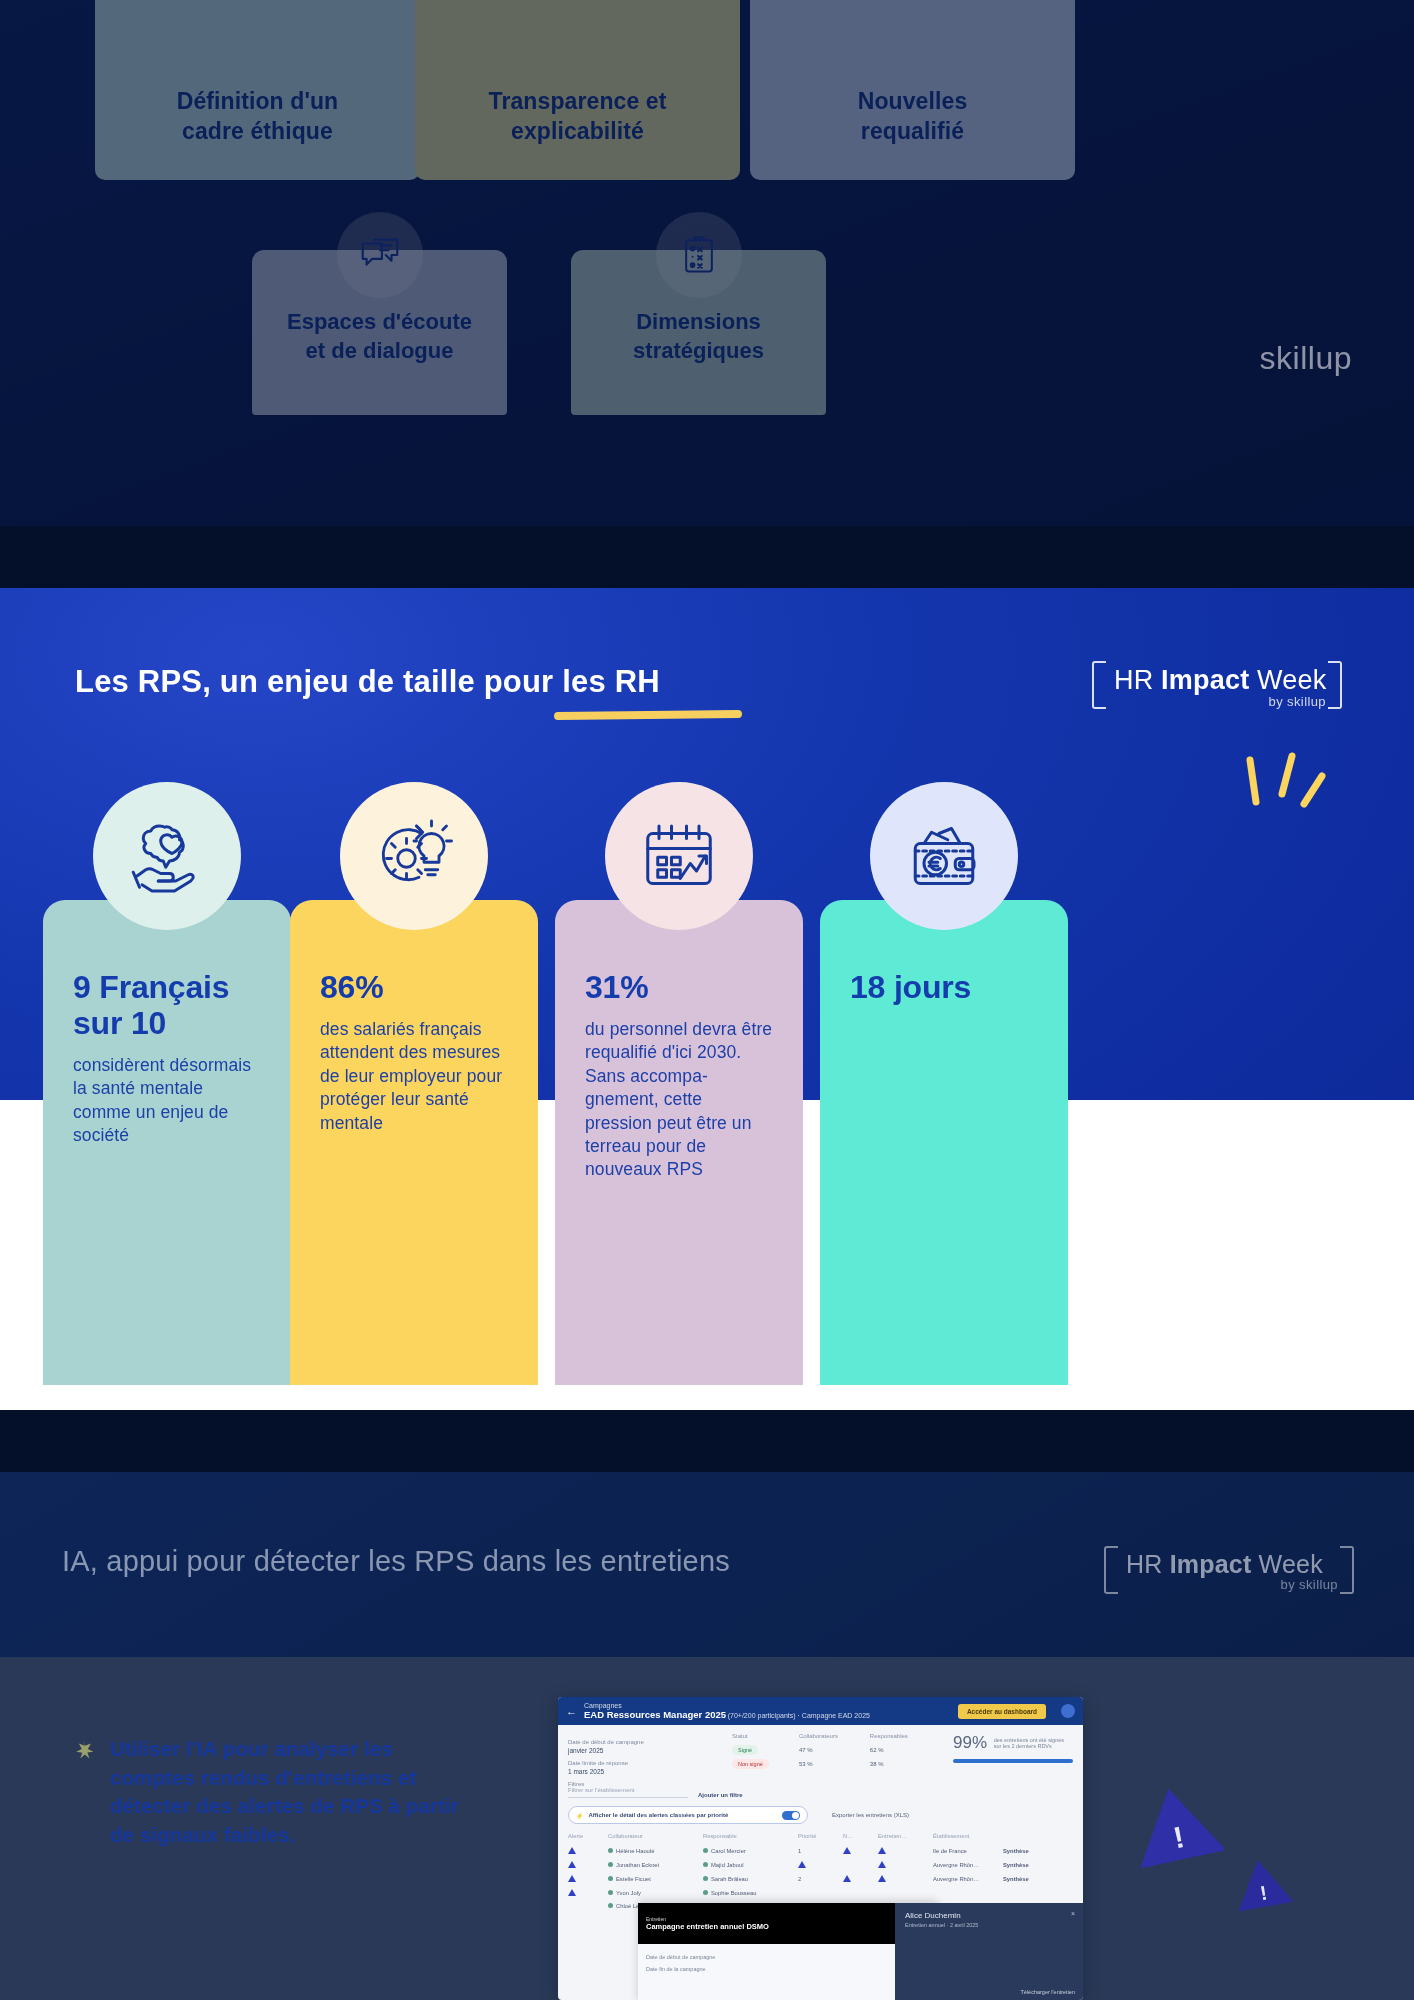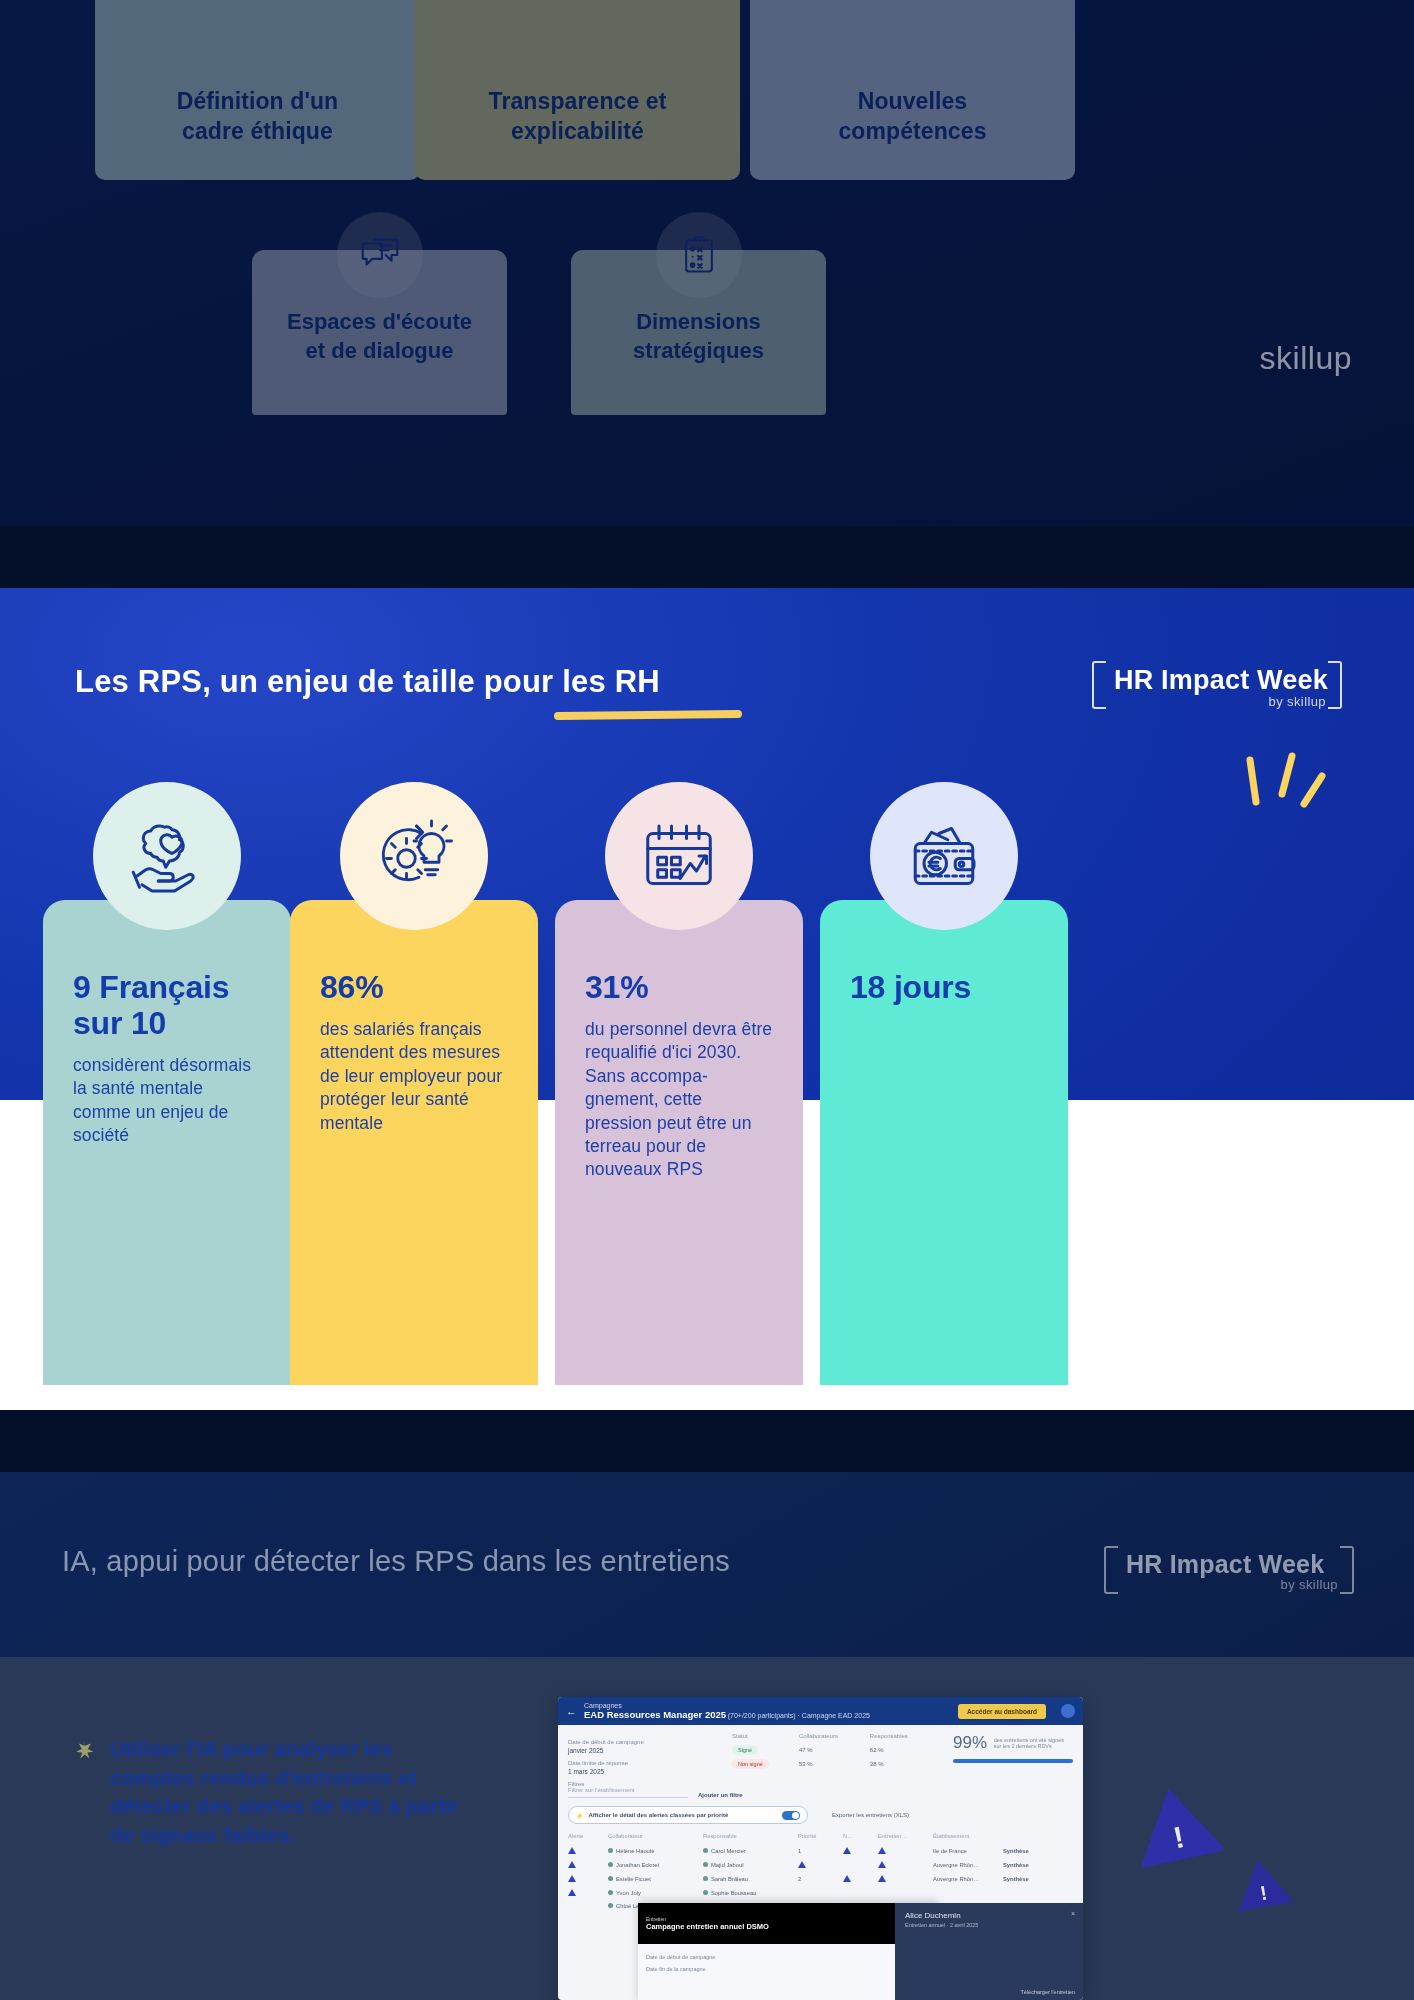--- a/index.html
+++ b/index.html
@@ -90,21 +90,21 @@
     position:absolute; width:14px; height:48px;
     border:2px solid rgba(255,255,255,.85);
   }
   .hrlogo .brk.l{ left:0; top:6px; border-right:none; border-radius:3px 0 0 3px;}
   .hrlogo .brk.r{ right:0; top:6px; border-left:none; border-radius:0 3px 3px 0;}
   .hrlogo .txt{
     position:absolute; left:22px; top:10px; color:#fff; font-size:27px;
     letter-spacing:.2px; white-space:nowrap;
   }
   .hrlogo .txt .b{ font-weight:bold; }
-  .hrlogo .txt .w{ font-weight:700; }
+  .hrlogo .txt .w{ font-weight:400; }
   .hrlogo .by{
     position:absolute; right:16px; bottom:12px; font-size:13px;
     color:rgba(255,255,255,.8); letter-spacing:.4px;
   }
 
   
   .stat{
     position:absolute; width:248px; top:900px; height:485px;
     border-radius:22px 22px 0 0; z-index:5;
     padding:70px 30px 0 30px;
@@ -247,21 +247,21 @@
 cadre éthique</div>
     </div>
     <div class="s1-card s1-c2">
 
       <div class="t" style="white-space:pre-line">Transparence et
 explicabilité</div>
     </div>
     <div class="s1-card s1-c3">
 
       <div class="t" style="white-space:pre-line">Nouvelles
-compétences</div>
+requalifié</div>
     </div>
   </div>
 
   <div class="s1-row2">
     <div class="s1-card2 s1-d1">
       <div class="s1-ic">
         <svg width="46" height="46" viewBox="0 0 48 48" fill="none" stroke="#17399b" stroke-width="2.2" stroke-linecap="round" stroke-linejoin="round">
           <path d="M6 12h20v16H16l-6 6v-6H6z"></path>
           <path d="M18 8h24v16h-6v6l-6-6"></path>
           <path d="M24 14h12M24 19h9"></path>

